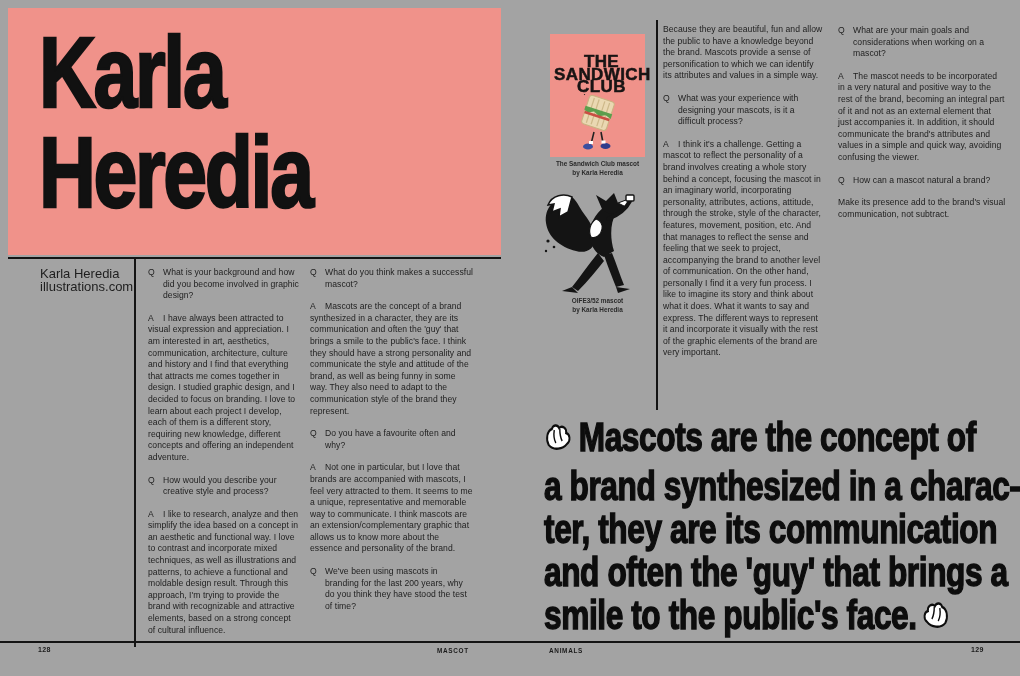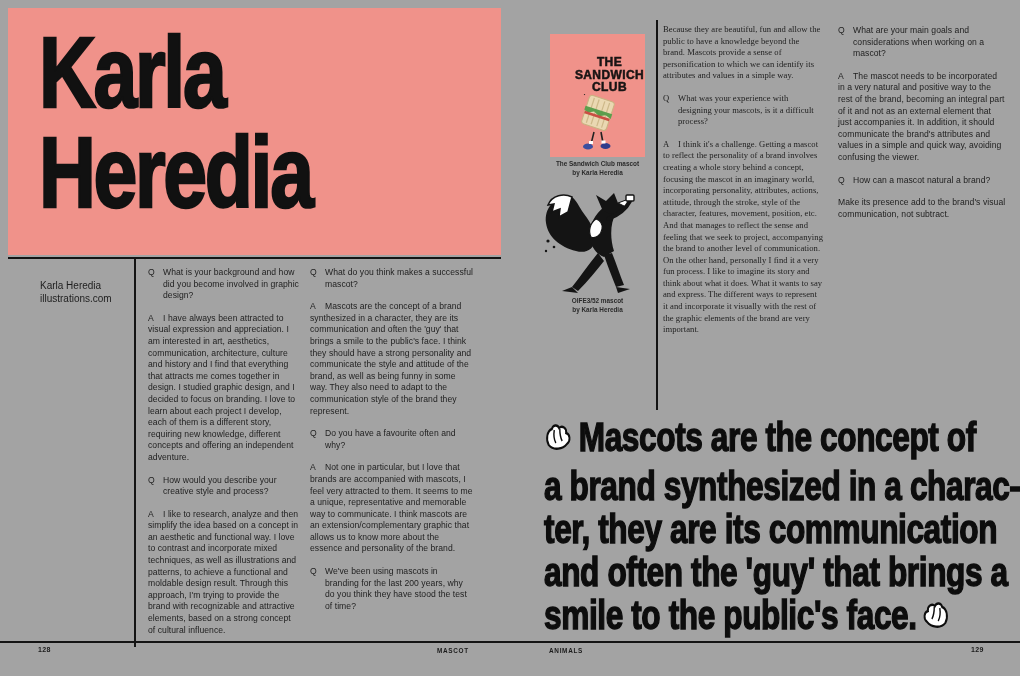--- a/index.html
+++ b/index.html
@@ -20,26 +20,26 @@
   .rule-under-pink{left:8px;top:257px;width:493px;height:1.5px;}
   .vrule-left{left:134px;top:257px;width:1.5px;height:390px;}
   .vrule-right{left:656px;top:20px;width:1.5px;height:390px;}
   .rule-footer{left:0;top:641px;width:1020px;height:1.5px;}
   
   .col{position:absolute;font-size:8.6px;line-height:11.6px;letter-spacing:0.05px;color:#1e1e1e;}
   .col .item{margin-bottom:11px;}
   .col .item.q{display:flex;}
   .col .item.q .lab{flex:0 0 15px;}
   .col .item.a .lab-in{display:inline-block;width:15px;}
-  .sidebar{position:absolute;left:40px;top:280px;width:110px;font-size:10px;line-height:12.5px;color:#1e1e1e;}
+  .sidebar{position:absolute;left:40px;top:268px;width:110px;font-size:13px;line-height:12.5px;color:#1e1e1e;}
   
   .poster{position:absolute;left:550px;top:34px;width:95px;height:123px;background:#F0928A;}
   .poster-title{
-    position:absolute;left:12px;top:22px;width:95px;text-align:center;
-    font-weight:700;font-size:12px;line-height:12.5px;letter-spacing:0.4px;color:#181414;
+    position:absolute;left:4px;top:22px;width:95px;text-align:center;
+    font-weight:700;font-size:17px;line-height:12.5px;letter-spacing:0.4px;color:#181414;
     -webkit-text-stroke:0.5px #181414;
   }
   .poster-title span{display:block;}
   .poster-art{position:absolute;left:20px;top:60px;}
   .caption{position:absolute;width:125px;text-align:center;font-size:6.4px;line-height:8.5px;font-weight:700;color:#2b2b2b;}
   .caption-sandwich{left:535px;top:160px;}
   .caption-fox{left:535px;top:297px;}
   .caption span{display:block;}
   .fox-art{position:absolute;left:538px;top:185px;}
   
@@ -162,21 +162,21 @@
     <path d="M78,102 L92,104 L80,108 Z" fill="#141414"></path>
   </svg>
 
   <div class="caption caption-fox">
     <span>OIFE3/52 mascot</span>
     <span>by Karla Heredia</span>
   </div>
 
   <div class="rule vrule-right"></div>
 
-  <div class="col" style="left:663px;top:24px;width:160px;font-family:Liberation Serif, serif;">
+  <div class="col" style="left:663px;top:24px;width:160px;">
       <div class="item p">Because they are beautiful, fun and allow the public to have a knowledge beyond the brand. Mascots provide a sense of personification to which we can identify its attributes and values in a simple way.</div>
       <div class="item q">
         <span class="lab">Q</span>
         <span class="txt">What was your experience with designing your mascots, is it a difficult process?</span>
       </div>
       <div class="item a"><span class="lab-in">A</span>I think it's a challenge. Getting a mascot to reflect the personality of a brand involves creating a whole story behind a concept, focusing the mascot in an imaginary world, incorporating personality, attributes, actions, attitude, through the stroke, style of the character, features, movement, position, etc. And that manages to reflect the sense and feeling that we seek to project, accompanying the brand to another level of communication. On the other hand, personally I find it a very fun process. I like to imagine its story and think about what it does. What it wants to say and express. The different ways to represent it and incorporate it visually with the rest of the graphic elements of the brand are very important.</div>
     </div>
 
   <div class="col" style="left:838px;top:25px;width:168px;">
       <div class="item q">

